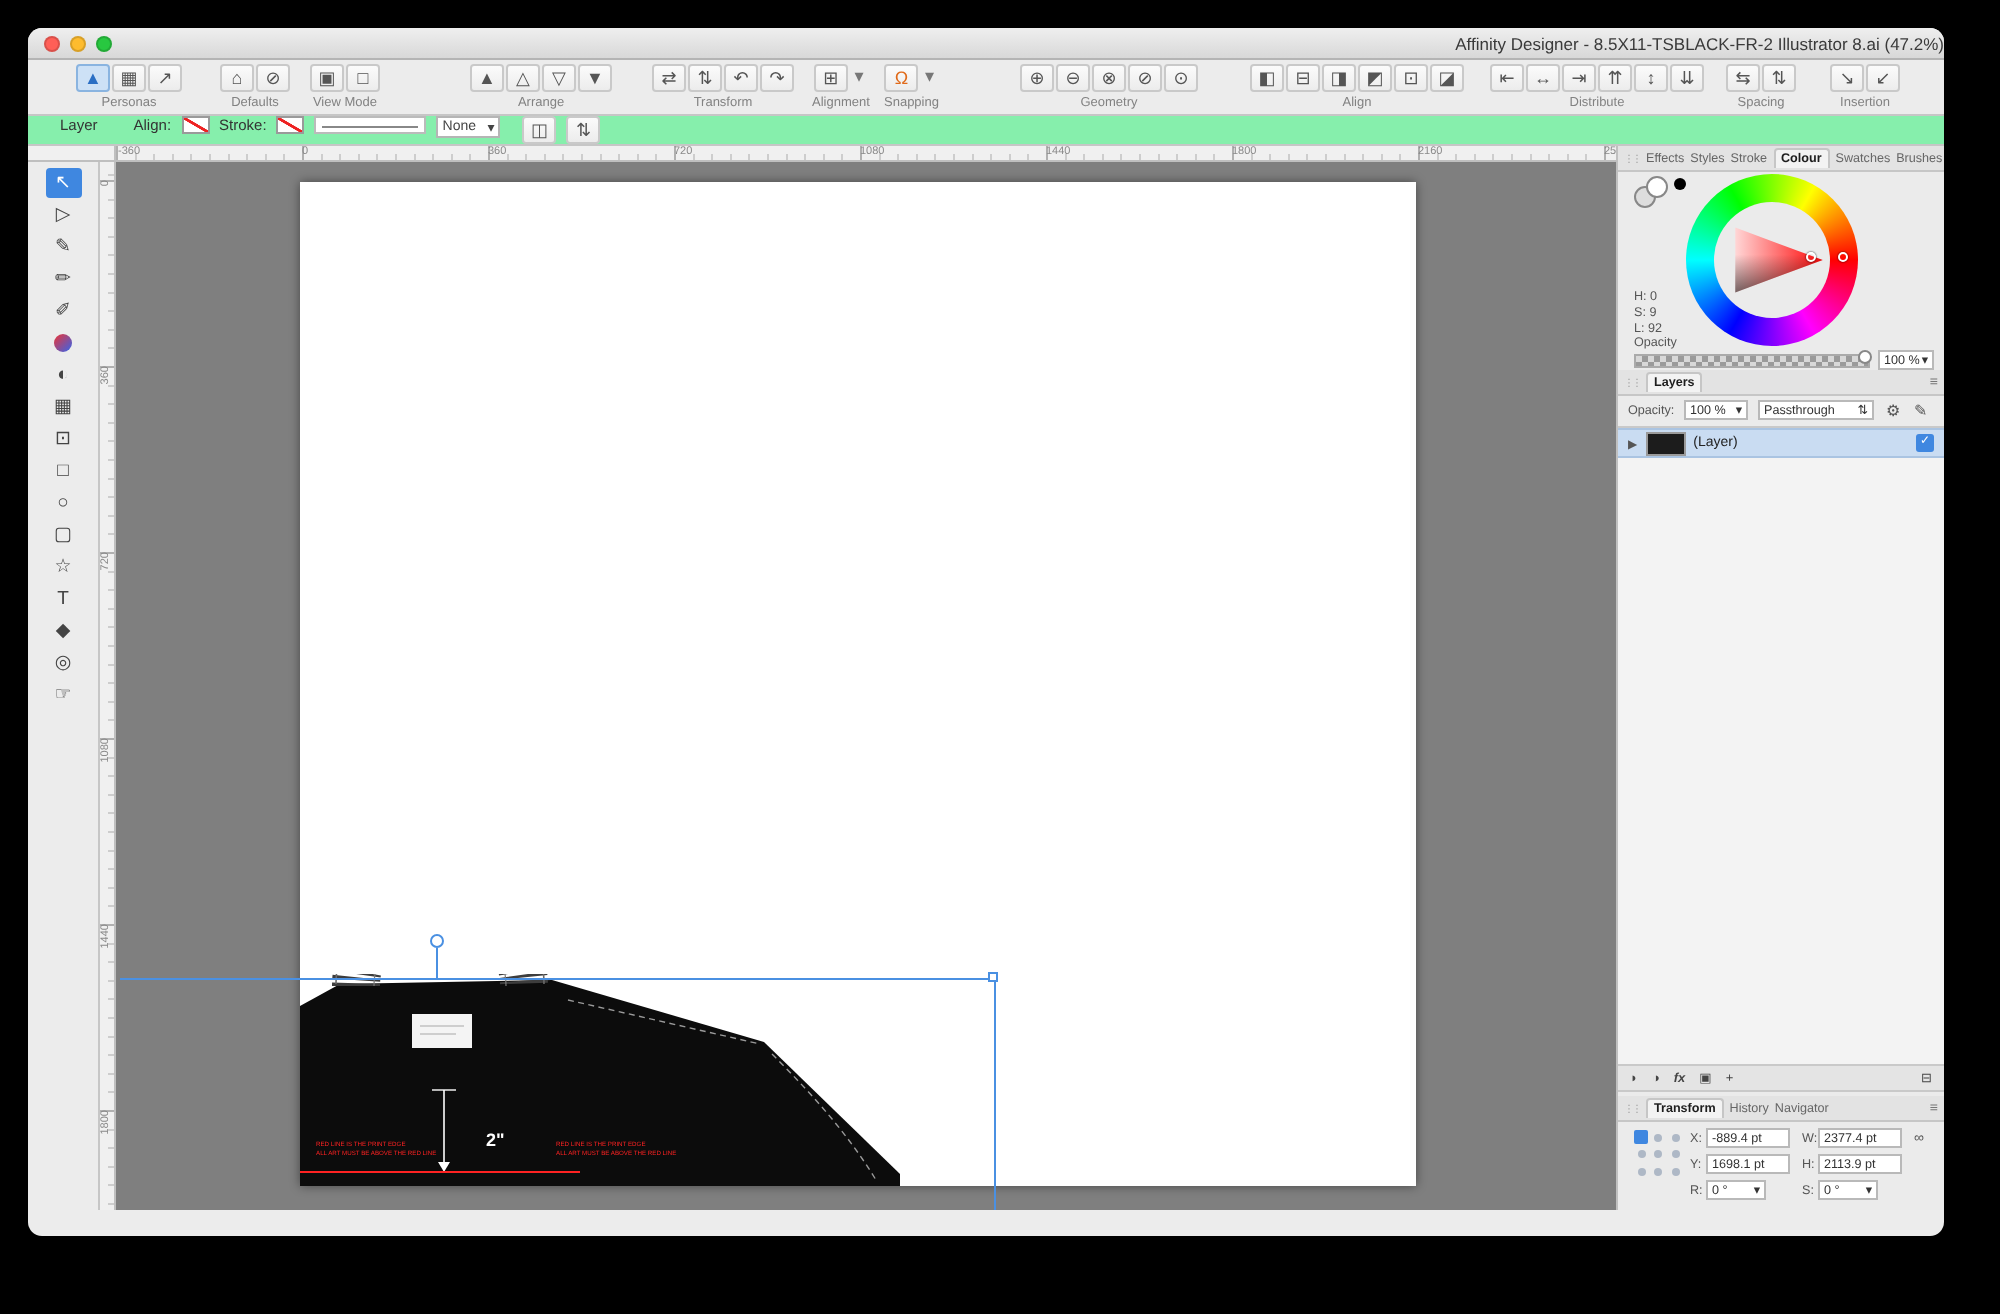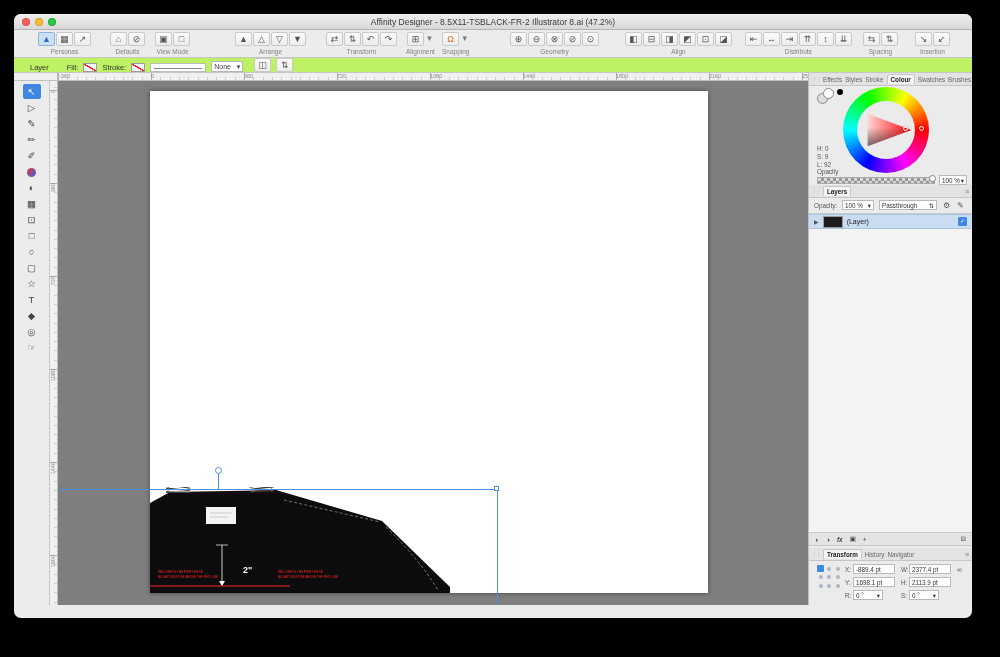--- a/index.html
+++ b/index.html
@@ -1,29 +1,29 @@
 <!DOCTYPE html>
 <html><head>
 <meta charset="utf-8">
 <style>
   *{box-sizing:border-box;margin:0;padding:0}
   body{width:1000px;height:657px;background:#000;font-family:"Liberation Sans",sans-serif;position:relative;overflow:hidden}
   .window{position:absolute;left:14px;top:14px;width:958px;height:604px;background:#ececec;border-radius:7px;overflow:hidden;box-shadow:0 12px 34px rgba(0,0,0,.65)}
   .titlebar{height:16px;background:linear-gradient(#efefef,#d8d8d8);border-bottom:1px solid #b4b4b4;position:relative}
   .tl{position:absolute;top:4px;width:8px;height:8px;border-radius:50%;border:1px solid rgba(0,0,0,.15)}
-  .title{position:absolute;left:0;right:0;top:3px;text-align:center;font-size:8.5px;color:#3a3a3a}
+  .title{position:absolute;left:0;right:0;top:3px;text-align:right;font-size:8.5px;color:#3a3a3a}
   .toolbar{position:relative;height:28px;background:#ececec;border-bottom:1px solid #c6c6c6}
   .tgroup{position:absolute;top:2px;display:flex;flex-direction:column;align-items:center}
   .ticons{display:flex;gap:1px;align-items:center}
   .ic{width:17px;height:14px;border:1px solid #c9c9c9;background:linear-gradient(#fbfbfb,#ececec);border-radius:2px;font-size:9px;line-height:12px;text-align:center;color:#555}
   .ic.plain{border:none;background:none;width:9px;color:#777}
   .ic.sel{background:#cde1f6;border-color:#8ab4e0;color:#2b6fc4}
   .ic.magnet{color:#e06a1a}
   .tlabel{font-size:6.5px;color:#828282;margin-top:2px;white-space:nowrap}
-  .contextbar{height:15px;border-bottom:1px solid #c6c6c6;background:#bef264;display:flex;align-items:flex-end;gap:5px;padding-left:16px;font-size:7.5px;color:#333}
+  .contextbar{height:15px;border-bottom:1px solid #c6c6c6;background:#86efac;display:flex;align-items:flex-start;gap:5px;padding-left:16px;font-size:7.5px;color:#333}
   .swatch{width:14px;height:9px;border:1px solid #9a9a9a;background:linear-gradient(to top right,#fff 43%,#e22 45%,#e22 55%,#fff 57%)}
   .strokeprev{width:56px;height:9px;border:1px solid #bbb;background:#fff;position:relative}
   .strokeprev::after{content:"";position:absolute;left:3px;right:3px;top:4px;height:1px;background:#888}
   .nonebox{width:32px;height:11px;border:1px solid #b5b5b5;background:#fff;font-size:7px;color:#444;display:flex;justify-content:space-between;align-items:center;padding:0 2px}
   .midrow{display:flex;height:8px}
   .corner{width:44px;height:8px;background:#f0f0f0;border-bottom:1px solid #bfbfbf;border-right:1px solid #bfbfbf}
   .hruler{position:relative;width:750px;height:8px;background:#f0f0f0;border-bottom:1px solid #bfbfbf;background-image:repeating-linear-gradient(to right,#b0b0b0 0 1px,transparent 1px 93px),repeating-linear-gradient(to right,#cdcdcd 0 1px,transparent 1px 9.3px);background-size:100% 100%,100% 3px;background-position:0 0,0 100%;background-repeat:repeat-x}
   .rnum{position:absolute;top:0;font-size:5.5px;color:#8a8a8a}
   .mainrow{display:flex;position:relative;height:524px}
   .toolstrip{width:36px;background:#ececec;border-right:1px solid #c6c6c6;display:flex;flex-direction:column;align-items:center;padding-top:3px}
@@ -171,21 +171,21 @@
         <span class="ic">↘</span>
         <span class="ic">↙</span>
       </div>
       <div class="tlabel">Insertion</div>
     </div>
   </div>
 
   <div class="contextbar">
     <span>Layer</span>
     <span style="width:8px"></span>
-    <span>Fill:</span>
+    <span>Align:</span>
     <span class="swatch"></span>
     <span>Stroke:</span>
     <span class="swatch"></span>
     <span class="strokeprev"></span>
     <span class="nonebox">
       <span>None</span>
         <span>▾</span>
     </span>
     <span class="ic" style="margin-left:6px">◫</span>
     <span class="ic">⇅</span>

